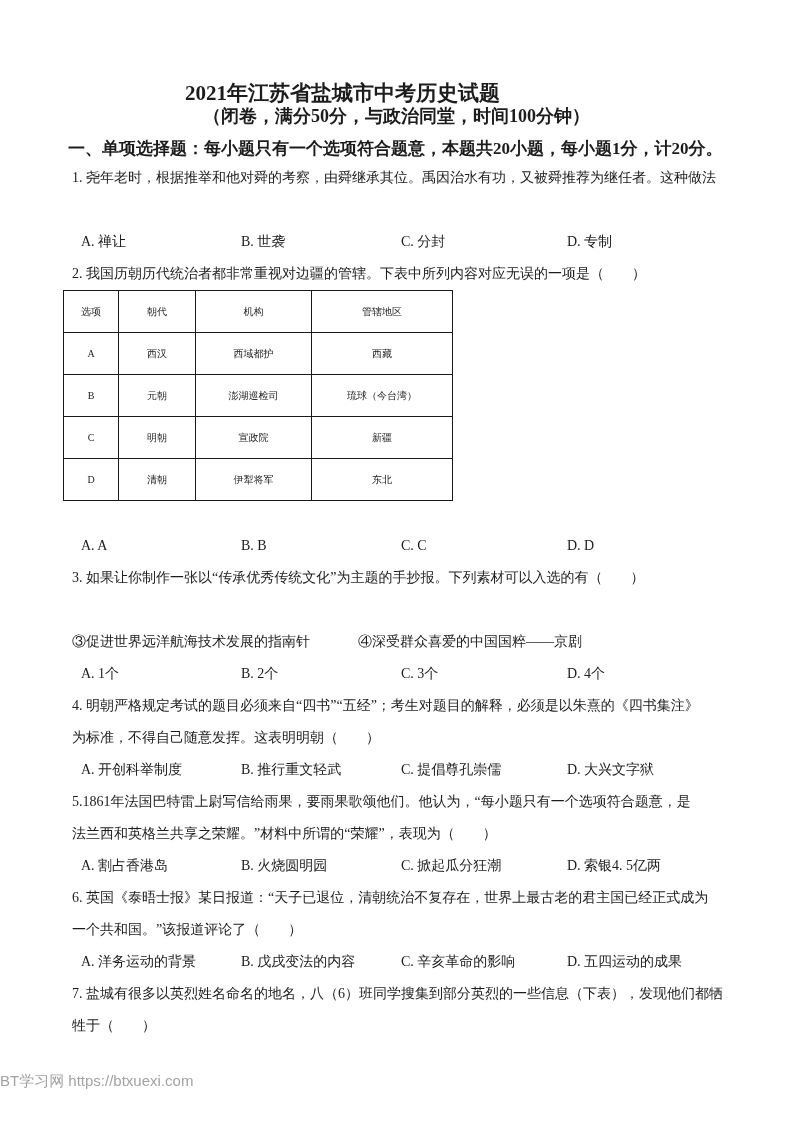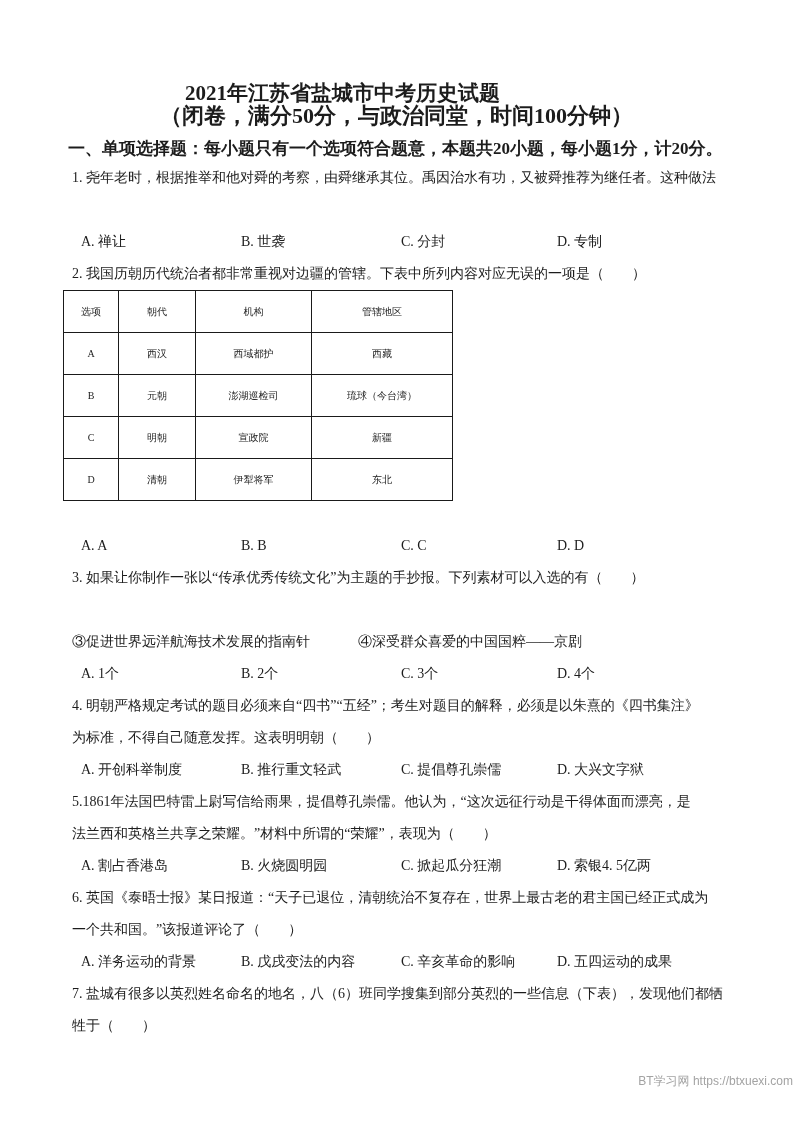--- a/index.html
+++ b/index.html
@@ -7,51 +7,51 @@
     position:relative; width:793px; height:1122px; background:#ffffff;
     font-family:"Liberation Serif","DejaVu Serif",serif;
     color:#1c1c1c; overflow:hidden;
   }
   .title {
     position:absolute; top:60px; left:0; width:685px; text-align:center;
     font-size:21px; font-weight:bold; line-height:34px; white-space:nowrap;margin-top:16px;
   }
   .subtitle {
     position:absolute; top:102px; left:0; width:793px; text-align:center;
-    font-size:22px; font-weight:bold; line-height:28px; white-space:nowrap;
+    font-size:18px; font-weight:bold; line-height:28px; white-space:nowrap;
   }
   .section-heading {
     position:absolute; top:134px; left:68px; width:700px;
     font-size:17px; font-weight:bold; line-height:30px; white-space:nowrap;
   }
   .line {
     position:absolute; left:72px; width:700px; height:32px;
     line-height:32px; font-size:14px; white-space:nowrap;
   }
   .opt { position:absolute; top:0; white-space:nowrap;margin-left:9px; }
   .o1 { left:0; }
   .o2 { left:160px;text-align:center; }
   .o3 { left:320px; }
-  .o4 { left:476px; }
+  .o4 { left:486px; }
   .pair-a { position:absolute; left:0; top:0; white-space:nowrap; }
   .pair-b { position:absolute; left:286px; top:0; white-space:nowrap; }
   .qtable {
     position:absolute; left:63px; top:290px;
     border-collapse:collapse; table-layout:fixed;
   }
   .qtable th, .qtable td {
     border:1px solid #1a1a1a; font-weight:normal; font-size:10px;
     text-align:center; vertical-align:middle; height:41px; padding:0;
     white-space:nowrap; overflow:hidden;
   }
   .colw1 { width:54px; } .colw2 { width:76px; } .colw3 { width:115px; } .colw4 { width:140px; }
   .footer {
-    position:absolute; top:1065px; left:0; width:793px; text-align:right;
+    position:absolute; top:1065px; left:0; width:793px; text-align:left;
     font-family:"Liberation Sans","DejaVu Sans",sans-serif;
-    font-size:12px; color:#a3a3a3; line-height:32px; white-space:nowrap;
+    font-size:15px; color:#a3a3a3; line-height:32px; white-space:nowrap;
   }
 </style>
 </head>
 <body>
 
 <div class="page">
 
   <div class="title">2021年江苏省盐城市中考历史试题</div>
   <div class="subtitle">（闭卷，满分50分，与政治同堂，时间100分钟）</div>
   <div class="section-heading">一、单项选择题：每小题只有一个选项符合题意，本题共20小题，每小题1分，计20分。</div>
@@ -124,21 +124,21 @@
 
   <div class="line" style="top:690px">4. 明朝严格规定考试的题目必须来自“四书”“五经”；考生对题目的解释，必须是以朱熹的《四书集注》</div>
   <div class="line" style="top:722px">为标准，不得自己随意发挥。这表明明朝（　　）</div>
   <div class="line" style="top:754px">
     <span class="opt o1">A. 开创科举制度</span>
     <span class="opt o2">B. 推行重文轻武</span>
     <span class="opt o3">C. 提倡尊孔崇儒</span>
     <span class="opt o4">D. 大兴文字狱</span>
   </div>
 
-  <div class="line" style="top:786px">5.1861年法国巴特雷上尉写信给雨果，提倡尊孔崇儒。他认为，“这次远征行动是干得体面而漂亮，是</div>
+  <div class="line" style="top:786px">5.1861年法国巴特雷上尉写信给雨果，要雨果歌颂他们。他认为，“每小题只有一个选项符合题意，是</div>
   <div class="line" style="top:818px">法兰西和英格兰共享之荣耀。”材料中所谓的“荣耀”，表现为（　　）</div>
   <div class="line" style="top:850px">
     <span class="opt o1">A. 割占香港岛</span>
     <span class="opt o2">B. 火烧圆明园</span>
     <span class="opt o3">C. 掀起瓜分狂潮</span>
     <span class="opt o4">D. 索银4. 5亿两</span>
   </div>
 
   <div class="line" style="top:882px">6. 英国《泰晤士报》某日报道：“天子已退位，清朝统治不复存在，世界上最古老的君主国已经正式成为</div>
   <div class="line" style="top:914px">一个共和国。”该报道评论了（　　）</div>

